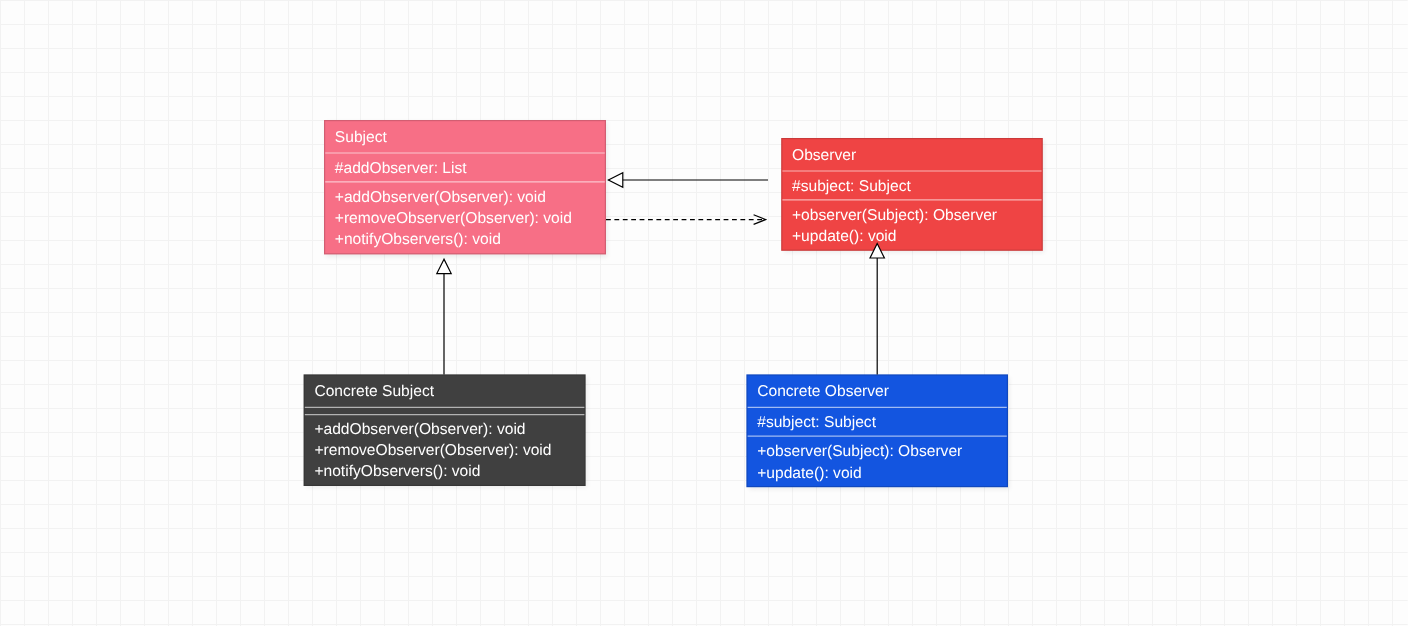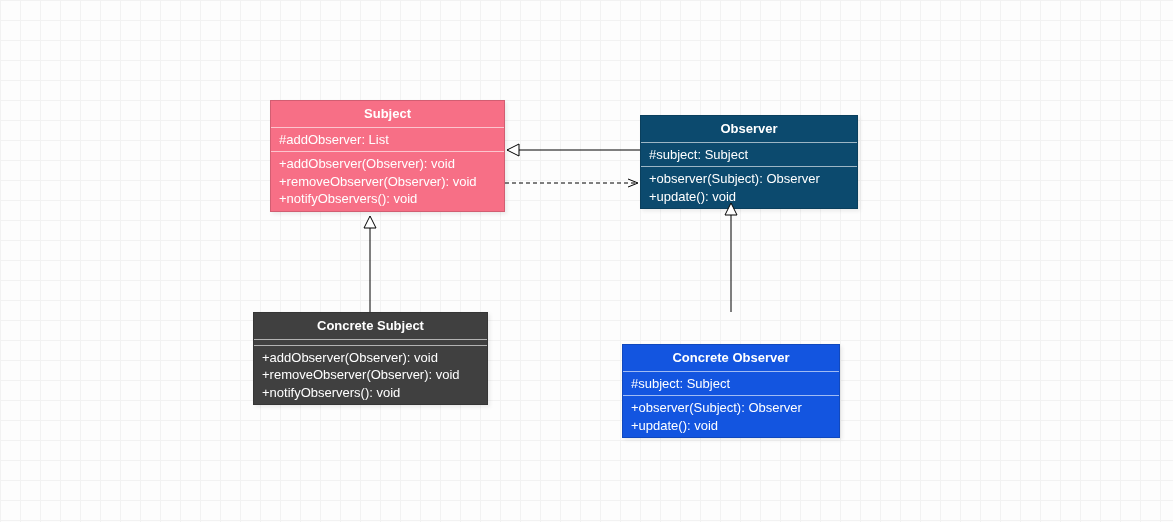--- a/index.html
+++ b/index.html
@@ -17,37 +17,37 @@
   }
   .uml-class {
     position: absolute;
     border: 1px solid rgba(0,0,0,0.15);
     box-shadow: 2px 2px 4px rgba(0,0,0,0.08);
     color: #fff;
     font-size: 13px;
     line-height: 1.35;
   }
   .uml-title {
-    text-align: center;
-    font-weight: 700;
+    text-align: left;
+    font-weight: 400;
     padding: 4px 8px;
     border-bottom: 1px solid rgba(255,255,255,0.6);
   }
   .uml-section {
     padding: 3px 8px;
     border-bottom: 1px solid rgba(255,255,255,0.6);
   }
   .uml-section:last-child { border-bottom: none; }
   .uml-section.empty { height: 6px; padding: 0; }
   .line { white-space: nowrap; }
 
   
   .pink-light { background: #f76f86; }
   .pink-dark  { background: #404040; }
-  .blue-light { background: #0c4a6e; }
+  .blue-light { background: #ef4444; margin-left: 11px; }
   .blue-dark  { background: #1355e0; }
 
   svg.connectors {
     position: absolute;
     left: 0; top: 0;
     width: 1173px; height: 522px;
     pointer-events: none;
   }
 </style>
 </head>
@@ -79,21 +79,21 @@
 <div class="uml-class pink-dark" id="box-concreteSubject" style="left:253px; top:312px; width:235px;">
   <div class="uml-title">Concrete Subject</div>
   <div class="uml-section empty"></div>
   <div class="uml-section">
     <div class="line">+addObserver(Observer): void</div>
     <div class="line">+removeObserver(Observer): void</div>
     <div class="line">+notifyObservers(): void</div>
   </div>
 </div>
 
-<div class="uml-class blue-dark" id="box-concreteObserver" style="left:622px; top:312px; width:218px;margin-top:32px;">
+<div class="uml-class blue-dark" id="box-concreteObserver" style="left:622px; top:312px; width:218px;">
   <div class="uml-title">Concrete Observer</div>
   <div class="uml-section">
     <div class="line">#subject: Subject</div>
   </div>
   <div class="uml-section">
     <div class="line">+observer(Subject): Observer</div>
     <div class="line">+update(): void</div>
   </div>
 </div>
 

